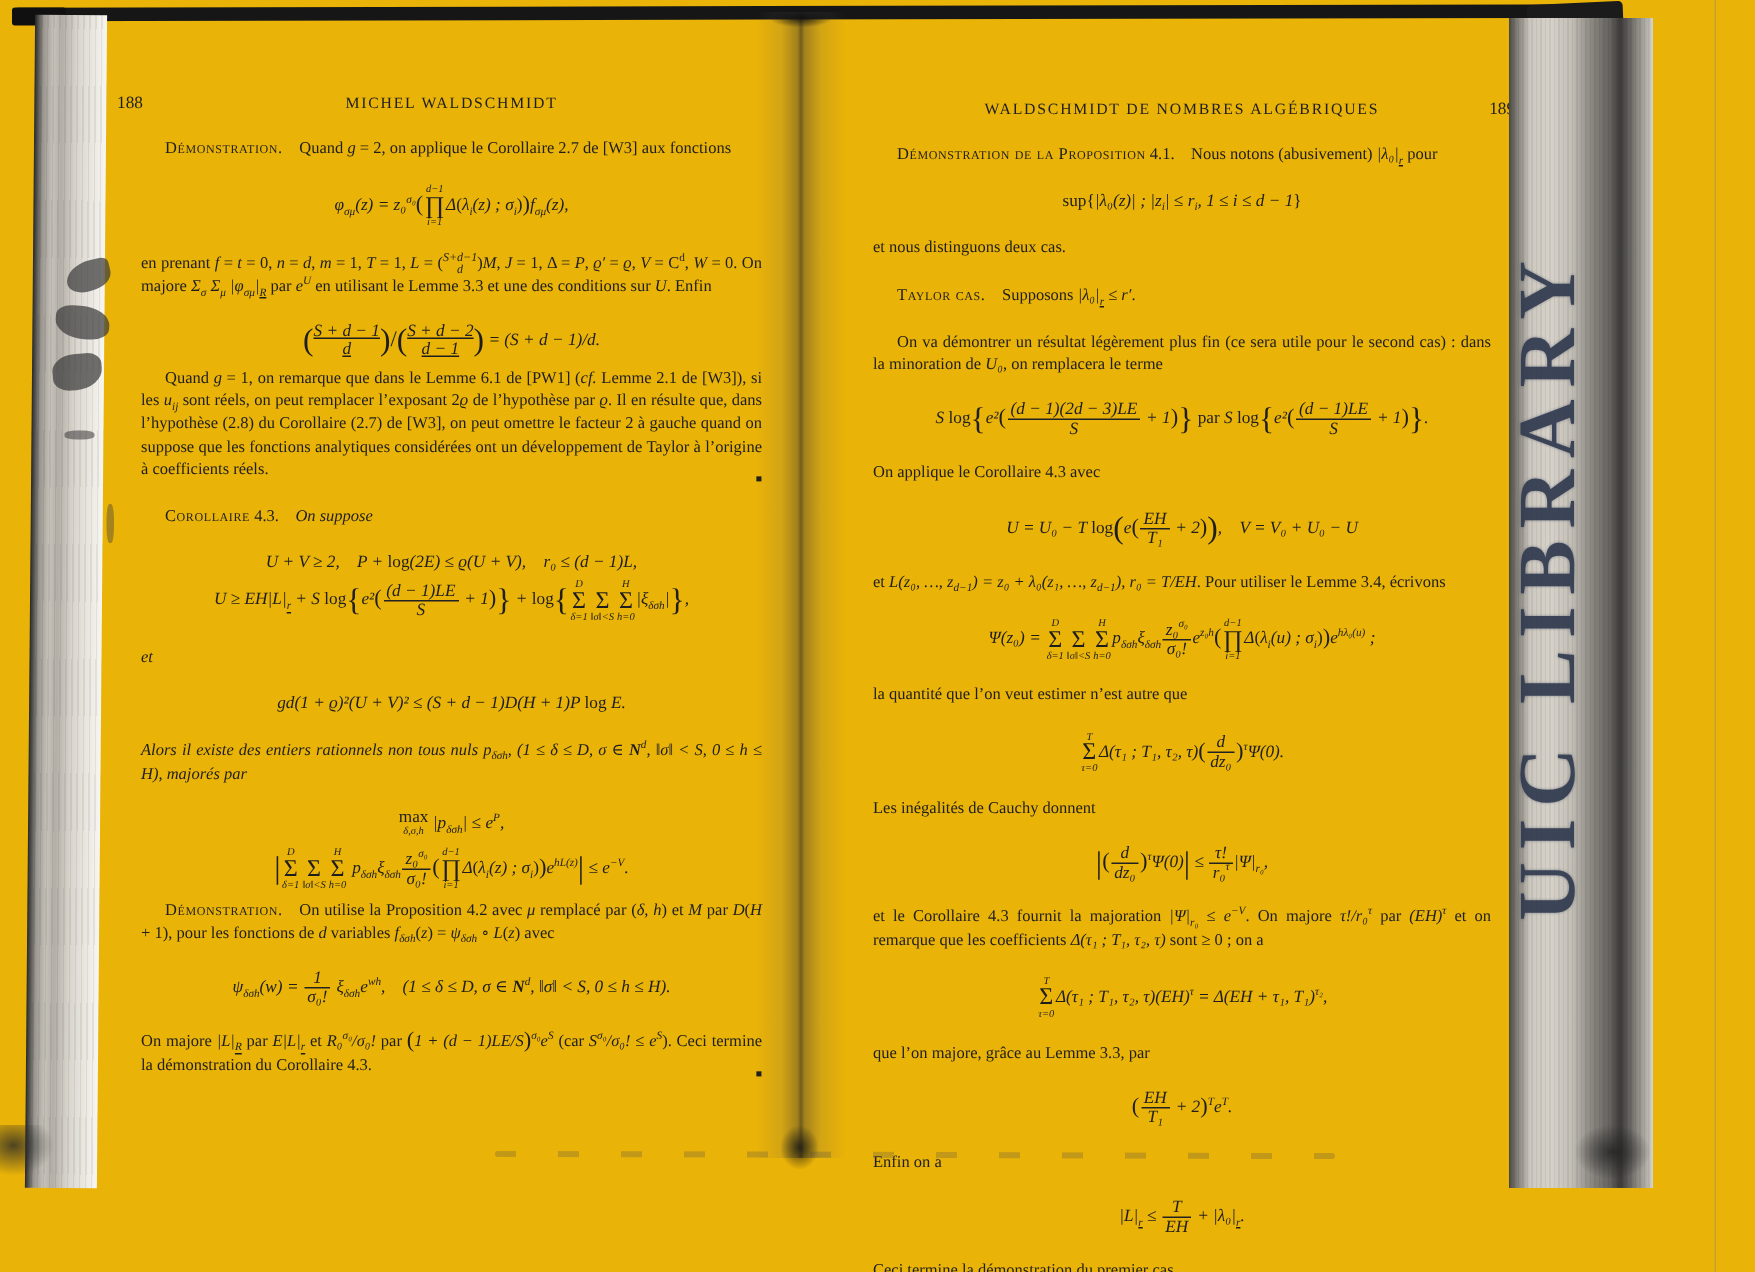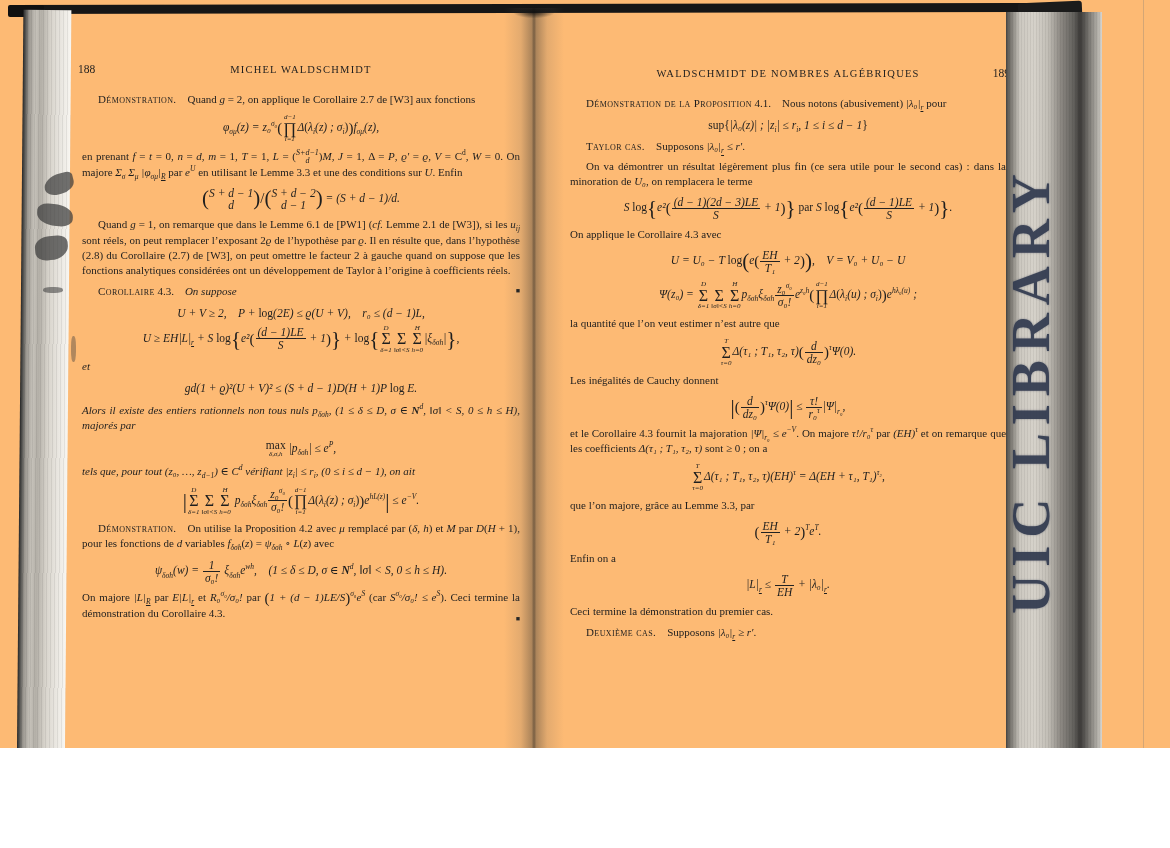--- a/index.html
+++ b/index.html
@@ -1,16 +1,16 @@
 <!DOCTYPE html>
 <html><head>
 <meta charset="utf-8">
 <style>
   html,body{margin:0;padding:0;background:#ffffff;}
-  .scene{position:relative;width:1170px;height:748px;background:#fdba74;overflow:hidden;
+  .scene{position:relative;width:1170px;height:848px;background:#eab308;overflow:hidden;
          font-family:"Liberation Serif", "DejaVu Serif", serif;color:#1e1e1e;}
 
   
   .top-bar{position:absolute;left:10px;top:4px;width:1062px;height:9px;background:#161616;
            transform:rotate(-0.12deg);border-radius:2px;}
   .top-bar-leftcap{position:absolute;left:8px;top:5px;width:36px;height:12px;background:#101010;border-radius:2px;}
   .top-bar-endcap{position:absolute;left:1018px;top:2px;width:64px;height:15px;background:#1b1b1b;
            transform:rotate(-2.5deg);border-radius:3px;}
   .left-edge{position:absolute;left:20px;top:10px;width:48px;height:782px;transform:rotate(0.5deg);
            background:
@@ -47,21 +47,21 @@
 
   
   .page{position:absolute;}
   .page-left{left:78px;top:44px;width:446px;}
   .page-right{left:566px;top:48px;width:444px;}
   .phead{display:flex;align-items:baseline;margin-bottom:17px;font-size:11px;}
   .phead .side{width:58px;font-size:11.5px;}
   .phead .side.r{text-align:right;}
   .phead .title{flex:1;text-align:center;font-size:10.5px;letter-spacing:1.2px;margin-top:20px;}
   .pbody{font-size:11px;line-height:15.2px;text-align:justify;}
-  .pbody p{margin:4px;}
+  .pbody p{margin:16px;}
   .p{text-indent:16px;}
   .p0{text-indent:0;}
   .it{font-style:italic;}
   .sc{font-variant:small-caps;letter-spacing:0.4px;}
   .qed{float:right;font-size:7px;margin-top:6px;}
   .un{text-decoration:underline;}
 
   
   .disp{text-align:center;margin:7px 0 6px 0;font-style:italic;font-size:11.5px;text-indent:0;}
   sub,sup{font-size:7.5px;line-height:0;}
@@ -70,21 +70,21 @@
   .fr .a{display:block;border-bottom:0.8px solid #222;padding:0 2px;}
   .fr .b{display:block;padding:0 2px;}
   .sm{display:inline-block;vertical-align:middle;text-align:center;line-height:0.95;margin:0 1px;font-style:normal;}
   .sm .t{display:block;font-size:7px;font-style:italic;}
   .sm .o{display:block;font-size:16px;}
   .sm .u{display:block;font-size:7px;font-style:italic;}
   .mx{display:inline-block;vertical-align:middle;text-align:center;line-height:1;}
   .mx .o{display:block;font-style:normal;}
   .mx .u{display:block;font-size:7px;}
   .bn{display:inline-block;vertical-align:middle;text-align:center;line-height:1.05;}
-  .bn span{display:block;}
+  .bn span{display:block;text-decoration:underline;}
   .ibn{display:inline-block;vertical-align:middle;text-align:center;line-height:1;font-size:8px;}
   .ibn span{display:block;}
   .bg{font-size:15px;vertical-align:middle;font-style:normal;}
   .BG{font-size:21px;vertical-align:middle;font-style:normal;}
 </style>
 </head>
 <body>
 
 <div class="scene">
 
@@ -112,46 +112,47 @@
       <p class="p" style="margin-top:6px">Quand <i>g</i> = 1, on remarque que dans le Lemme 6.1 de [PW1] (<i>cf.</i> Lemme 2.1 de [W3]), si les <i>u<sub>ij</sub></i> sont réels, on peut remplacer l’exposant 2<i>ϱ</i> de l’hypothèse par <i>ϱ</i>. Il en résulte que, dans l’hypothèse (2.8) du Corollaire (2.7) de [W3], on peut omettre le facteur 2 à gauche quand on suppose que les fonctions analytiques considérées ont un développement de Taylor à l’origine à coefficients réels.<span class="qed">■</span></p>
       <p class="p" style="margin-top:6px"><span class="sc">Corollaire</span> 4.3.  <i>On suppose</i></p>
       <div class="disp">
           <div>U + V ≥ 2,  P + <span class="rm">log</span>(2E) ≤ ϱ(U + V),  r₀ ≤ (d − 1)L,</div>
           <div style="margin-top:3px">U ≥ EH|L|<sub><span class="un">r</span></sub> + S <span class="rm">log</span><span class="BG">{</span>e²<span class="bg">(</span><span class="fr"><span class="a">(d − 1)LE</span><span class="b">S</span></span> + 1<span class="bg">)</span><span class="BG">}</span> + <span class="rm">log</span><span class="BG">{</span><span class="sm"><span class="t">D</span><span class="o">Σ</span><span class="u">δ=1</span></span><span class="sm"><span class="t">&nbsp;</span><span class="o">Σ</span><span class="u">‖σ‖&lt;S</span></span><span class="sm"><span class="t">H</span><span class="o">Σ</span><span class="u">h=0</span></span>|ξ<sub>δσh</sub>|<span class="BG">}</span>,</div>
         </div>
       <p class="p0 it">et</p>
       <div class="disp">gd(1 + ϱ)²(U + V)² ≤ (S + d − 1)D(H + 1)P <span class="rm">log</span> E.</div>
       <p class="p0 it">Alors il existe des entiers rationnels non tous nuls p<sub>δσh</sub>, (1 ≤ δ ≤ D, σ ∈ <b>N</b><sup>d</sup>, ‖σ‖ &lt; S, 0 ≤ h ≤ H), majorés par</p>
       <div class="disp"><span class="mx"><span class="o"><span class="rm">max</span></span><span class="u">δ,σ,h</span></span> |p<sub>δσh</sub>| ≤ e<sup>P</sup>,</div>
-      <p class="p0 it">tels que, pour tout (z₀, …, z<sub>d−1</sub>) ∈ C<sup>d</sup> vérifiant |z<sub>i</sub>| ≤ r<sub>i</sub>, (0 ≤ i ≤ d − 1), on ait</p>
       <div class="disp"><span class="BG">|</span><span class="sm"><span class="t">D</span><span class="o">Σ</span><span class="u">δ=1</span></span><span class="sm"><span class="t">&nbsp;</span><span class="o">Σ</span><span class="u">‖σ‖&lt;S</span></span><span class="sm"><span class="t">H</span><span class="o">Σ</span><span class="u">h=0</span></span> p<sub>δσh</sub>ξ<sub>δσh</sub><span class="fr"><span class="a">z₀<sup>σ₀</sup></span><span class="b">σ₀!</span></span><span class="bg">(</span><span class="sm"><span class="t">d−1</span><span class="o">∏</span><span class="u">i=1</span></span>Δ<span class="rm">(</span>λ<sub>i</sub>(z) ; σ<sub>i</sub><span class="rm">)</span><span class="bg">)</span>e<sup>hL(z)</sup><span class="BG">|</span> ≤ e<sup>−V</sup>.</div>
       <p class="p" style="margin-top:6px"><span class="sc">Démonstration.</span>  On utilise la Proposition 4.2 avec <i>μ</i> remplacé par (<i>δ, h</i>) et <i>M</i> par <i>D</i>(<i>H</i> + 1), pour les fonctions de <i>d</i> variables <i>f<sub>δσh</sub></i>(<i>z</i>) = <i>ψ<sub>δσh</sub></i> ∘ <i>L</i>(<i>z</i>) avec</p>
       <div class="disp">ψ<sub>δσh</sub>(w) = <span class="fr"><span class="a">1</span><span class="b">σ₀!</span></span> ξ<sub>δσh</sub>e<sup>wh</sup>,  (1 ≤ δ ≤ D, σ ∈ <b>N</b><sup>d</sup>, ‖σ‖ &lt; S, 0 ≤ h ≤ H).</div>
       <p class="p0">On majore <i>|L|<sub><span class="un">R</span></sub></i> par <i>E|L|<sub><span class="un">r</span></sub></i> et <i>R₀<sup>σ₀</sup>/σ₀!</i> par <i><span class="bg">(</span>1 + (d − 1)LE/S<span class="bg">)</span><sup>σ₀</sup>e<sup>S</sup></i> (car <i>S<sup>σ₀</sup>/σ₀! ≤ e<sup>S</sup></i>). Ceci termine la démonstration du Corollaire 4.3.<span class="qed">■</span></p>
     </div>
   </div>
 
   <div class="gutter"></div>
   <div class="gutter-top"></div>
   <div class="gutter-blob"></div>
 
   <div class="page page-right">
     <div class="phead">
       <span class="side"></span>
       <span class="title">WALDSCHMIDT DE NOMBRES ALGÉBRIQUES</span>
       <span class="side r">189</span>
     </div>
     <div class="pbody">
       <p class="p"><span class="sc">Démonstration de la Proposition</span> 4.1.  Nous notons (abusivement) <i>|λ₀|<sub><span class="un">r</span></sub></i> pour</p>
       <div class="disp"><span class="rm">sup</span><span class="rm">{</span>|λ₀(z)| ; |z<sub>i</sub>| ≤ r<sub>i</sub>, 1 ≤ i ≤ d − 1<span class="rm">}</span></div>
+      <p class="p0">et nous distinguons deux cas.</p>
       <p class="p" style="margin-top:5px"><span class="sc">Taylor cas.</span>  Supposons <i>|λ₀|<sub><span class="un">r</span></sub> ≤ r′</i>.</p>
       <p class="p">On va démontrer un résultat légèrement plus fin (ce sera utile pour le second cas) : dans la minoration de <i>U₀</i>, on remplacera le terme</p>
       <div class="disp">S <span class="rm">log</span><span class="BG">{</span>e²<span class="bg">(</span><span class="fr"><span class="a">(d − 1)(2d − 3)LE</span><span class="b">S</span></span> + 1<span class="bg">)</span><span class="BG">}</span> <span class="rm">par</span> S <span class="rm">log</span><span class="BG">{</span>e²<span class="bg">(</span><span class="fr"><span class="a">(d − 1)LE</span><span class="b">S</span></span> + 1<span class="bg">)</span><span class="BG">}</span>.</div>
       <p class="p0">On applique le Corollaire 4.3 avec</p>
       <div class="disp">U = U₀ − T <span class="rm">log</span><span class="BG">(</span>e<span class="bg">(</span><span class="fr"><span class="a">EH</span><span class="b">T₁</span></span> + 2<span class="bg">)</span><span class="BG">)</span>,  V = V₀ + U₀ − U</div>
+      <p class="p0">et <i>L(z₀, …, z<sub>d−1</sub>) = z₀ + λ₀(z₁, …, z<sub>d−1</sub>), r₀ = T/EH</i>. Pour utiliser le Lemme 3.4, écrivons</p>
       <div class="disp">Ψ(z₀) = <span class="sm"><span class="t">D</span><span class="o">Σ</span><span class="u">δ=1</span></span><span class="sm"><span class="t">&nbsp;</span><span class="o">Σ</span><span class="u">‖σ‖&lt;S</span></span><span class="sm"><span class="t">H</span><span class="o">Σ</span><span class="u">h=0</span></span>p<sub>δσh</sub>ξ<sub>δσh</sub><span class="fr"><span class="a">z₀<sup>σ₀</sup></span><span class="b">σ₀!</span></span>e<sup>z₀h</sup><span class="bg">(</span><span class="sm"><span class="t">d−1</span><span class="o">∏</span><span class="u">i=1</span></span>Δ<span class="rm">(</span>λ<sub>i</sub>(u) ; σ<sub>i</sub><span class="rm">)</span><span class="bg">)</span>e<sup>hλ₀(u)</sup> ;</div>
       <p class="p0">la quantité que l’on veut estimer n’est autre que</p>
       <div class="disp"><span class="sm"><span class="t">T</span><span class="o">Σ</span><span class="u">τ=0</span></span>Δ(τ₁ ; T₁, τ₂, τ)<span class="bg">(</span><span class="fr"><span class="a">d</span><span class="b">dz₀</span></span><span class="bg">)</span><sup>τ</sup>Ψ(0).</div>
       <p class="p0">Les inégalités de Cauchy donnent</p>
       <div class="disp"><span class="BG">|</span><span class="bg">(</span><span class="fr"><span class="a">d</span><span class="b">dz₀</span></span><span class="bg">)</span><sup>τ</sup>Ψ(0)<span class="BG">|</span> ≤ <span class="fr"><span class="a">τ!</span><span class="b">r₀<sup>τ</sup></span></span>|Ψ|<sub>r₀</sub>,</div>
       <p class="p0">et le Corollaire 4.3 fournit la majoration <i>|Ψ|<sub>r₀</sub> ≤ e<sup>−V</sup></i>. On majore <i>τ!/r₀<sup>τ</sup></i> par <i>(EH)<sup>τ</sup></i> et on remarque que les coefficients <i>Δ(τ₁ ; T₁, τ₂, τ)</i> sont ≥ 0 ; on a</p>
       <div class="disp"><span class="sm"><span class="t">T</span><span class="o">Σ</span><span class="u">τ=0</span></span>Δ(τ₁ ; T₁, τ₂, τ)(EH)<sup>τ</sup> = Δ(EH + τ₁, T₁)<sup>τ₂</sup>,</div>
       <p class="p0">que l’on majore, grâce au Lemme 3.3, par</p>
       <div class="disp"><span class="bg">(</span><span class="fr"><span class="a">EH</span><span class="b">T₁</span></span> + 2<span class="bg">)</span><sup>T</sup>e<sup>T</sup>.</div>
       <p class="p0">Enfin on a</p>

